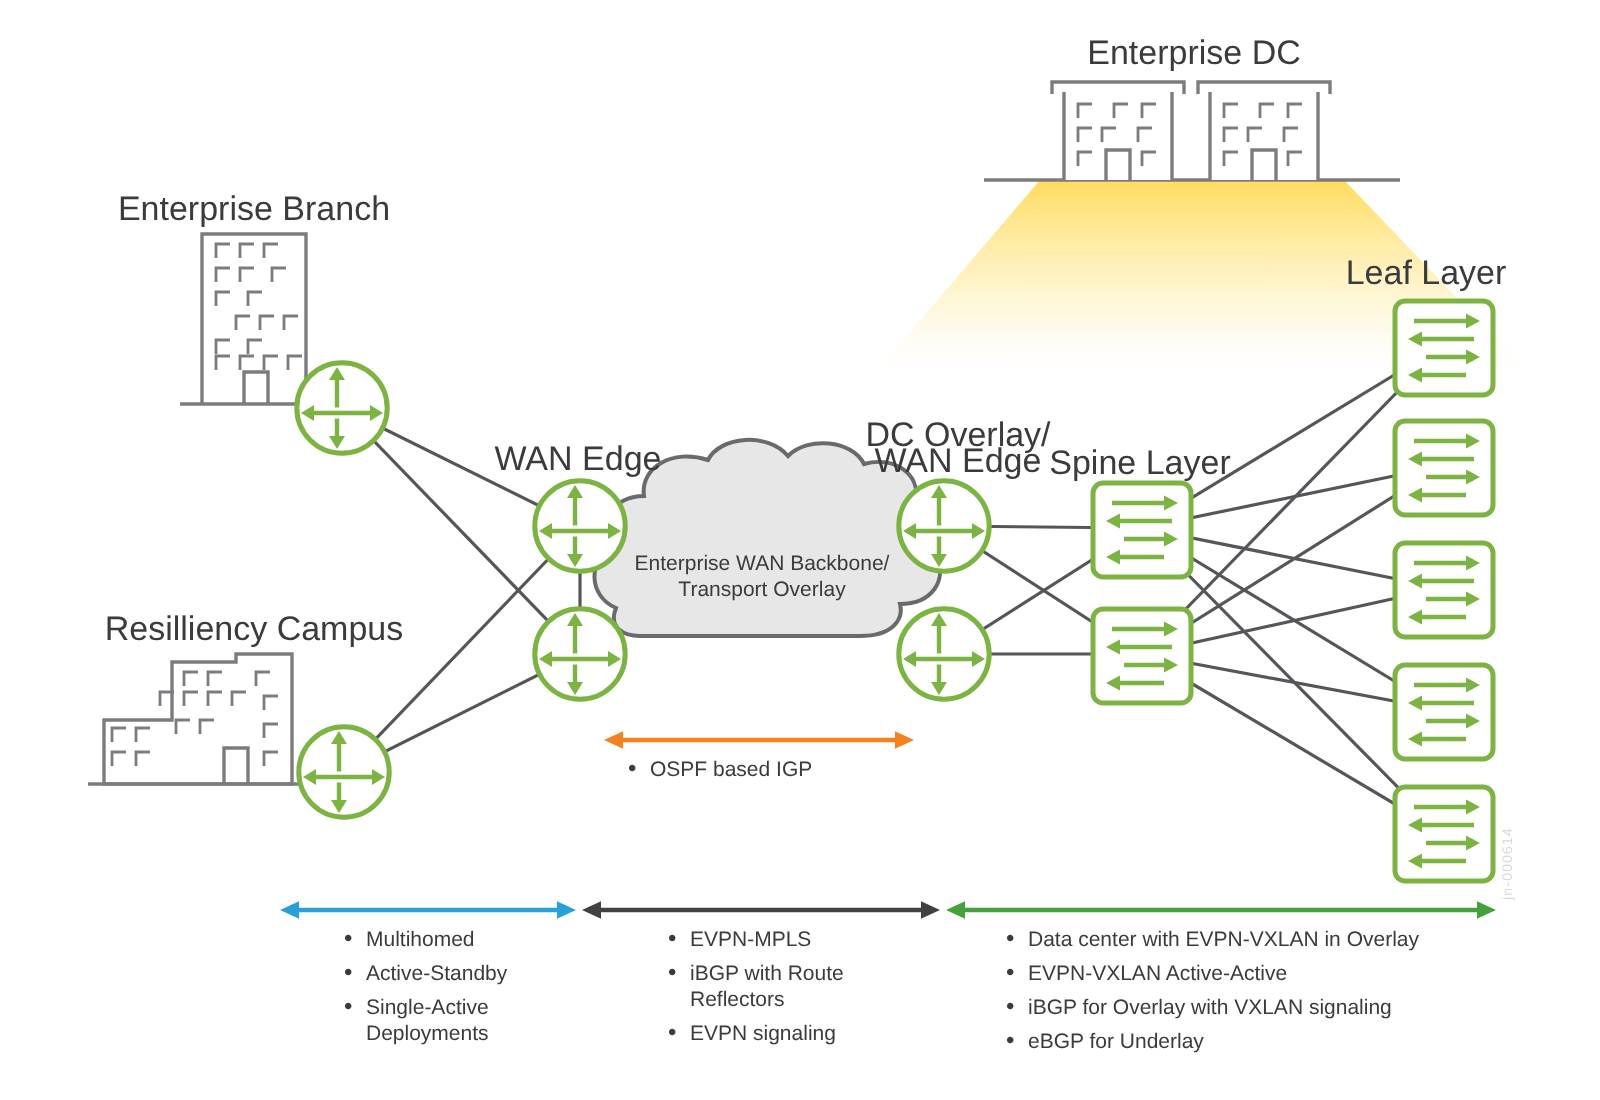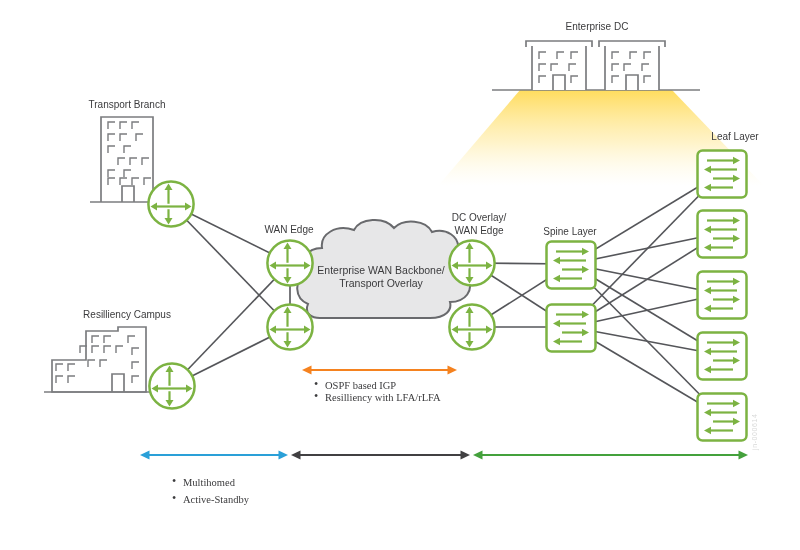--- a/index.html
+++ b/index.html
@@ -6,24 +6,24 @@
     --icon-green:#7CB342; --connector-gray:#55565A; --building-gray:#7B7C7F;
     --cloud-fill:#E7E7E8; --cloud-stroke:#696A6D; --beam-yellow:#FFDE59;
     --annotation-orange:#F5821F; --annotation-blue:#2AA0D8; --annotation-dark:#414042;
     --annotation-green:#44A13C; --text:#3B3B3D; --watermark:#D8D9D8;
   }
   html,body{margin:0;padding:0;background:#fff;}
   .stage{position:relative;width:800px;height:550px;background:#fff;overflow:hidden;
          font-family:"Liberation Sans",sans-serif;color:var(--text);}
   .abs{position:absolute;}
   .lbl{position:absolute;transform:translateX(-50%);white-space:nowrap;
-       font-size:10px;line-height:12.5px;color:var(--text);text-align:center;}
+       font-size:17px;line-height:12.5px;color:var(--text);text-align:center;}
   .lbl2{font-size:10.5px;}
   .blist{position:absolute;margin:0;padding:0;list-style:none;font-size:10.5px;line-height:13px;}
-  .blist li{position:relative;padding-left:11px;margin:0 0 4px 0;font-family:Liberation Serif, serif;}
+  .blist li{position:relative;padding-left:11px;margin:0 0 4px 0;}
   .blist li::before{content:"\2022";position:absolute;left:0;top:-1px;font-size:12px;}
   .blist.tight li{margin:0 0 0.5px 0;line-height:11.5px;}
   .watermark{position:absolute;writing-mode:vertical-rl;transform:rotate(180deg);
              font-size:7px;letter-spacing:.6px;color:var(--watermark);}
   
   .s-grn{stroke:var(--icon-green);}
   .f-grn{fill:var(--icon-green);}
   .body-wht{fill:#fff;}
   .wire{stroke:var(--connector-gray);stroke-width:1.6;}
   .bld{stroke:var(--building-gray);stroke-width:1.7;fill:none;stroke-linejoin:miter;}
@@ -222,38 +222,49 @@
   <svg class="abs" style="left:696px;top:270px" width="52" height="50">
       <use href="#switch"></use>
     </svg>
   <svg class="abs" style="left:696px;top:331px" width="52" height="50">
       <use href="#switch"></use>
     </svg>
   <svg class="abs" style="left:696px;top:392px" width="52" height="50">
       <use href="#switch"></use>
     </svg>
 
-  <div class="lbl" style="left:127px;top:99px">Transport Branch</div>
+  <div class="lbl" style="left:127px;top:99px">Enterprise Branch</div>
   <div class="lbl" style="left:127px;top:309px">Resilliency Campus</div>
   <div class="lbl" style="left:597px;top:21px">Enterprise DC</div>
   <div class="lbl" style="left:289px;top:224px">WAN Edge</div>
   <div class="lbl" style="left:479px;top:212px">
     <div>DC Overlay/</div>
     <div>WAN Edge</div>
   </div>
   <div class="lbl" style="left:570px;top:226px">Spine Layer</div>
-  <div class="lbl" style="left:735px;top:131px">Leaf Layer</div>
-  <div class="lbl lbl2" style="left:381px;top:264px">
+  <div class="lbl" style="left:713px;top:131px">Leaf Layer</div>
+  <div class="lbl lbl2" style="left:381px;top:276px">
     <div>Enterprise WAN Backbone/</div>
     <div>Transport Overlay</div>
   </div>
 
   <ul class="blist tight" style="left:314px;top:380px;width:160px">
     <li>OSPF based IGP</li>
-    <li>Resilliency with LFA/rLFA</li>
-  </ul>
-  <ul class="blist" style="left:172px;top:476px;width:112px">
+  </ul>
+  <ul class="blist" style="left:172px;top:464px;width:112px">
     <li>Multihomed</li>
     <li>Active-Standby</li>
+    <li>Single-Active Deployments</li>
+  </ul>
+  <ul class="blist" style="left:334px;top:464px;width:118px">
+    <li>EVPN-MPLS</li>
+    <li>iBGP with Route Reflectors</li>
+    <li>EVPN signaling</li>
+  </ul>
+  <ul class="blist" style="left:503px;top:464px;width:270px">
+    <li>Data center with EVPN-VXLAN in Overlay</li>
+    <li>EVPN-VXLAN Active-Active</li>
+    <li>iBGP for Overlay with VXLAN signaling</li>
+    <li>eBGP for Underlay</li>
   </ul>
 
   <div class="watermark" style="left:751px;top:398px;height:52px">jn-000614</div>
 </div>
 
 </body></html>

